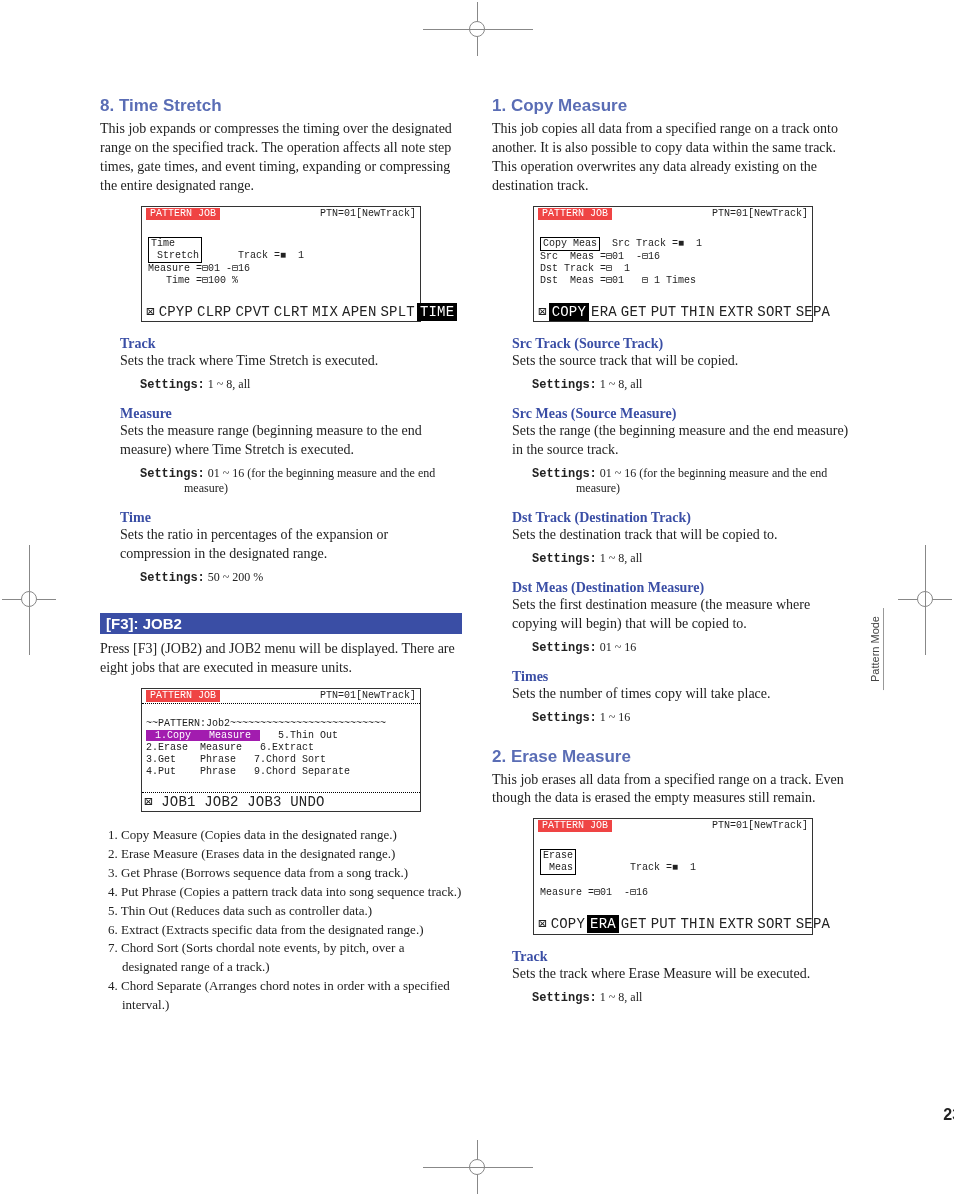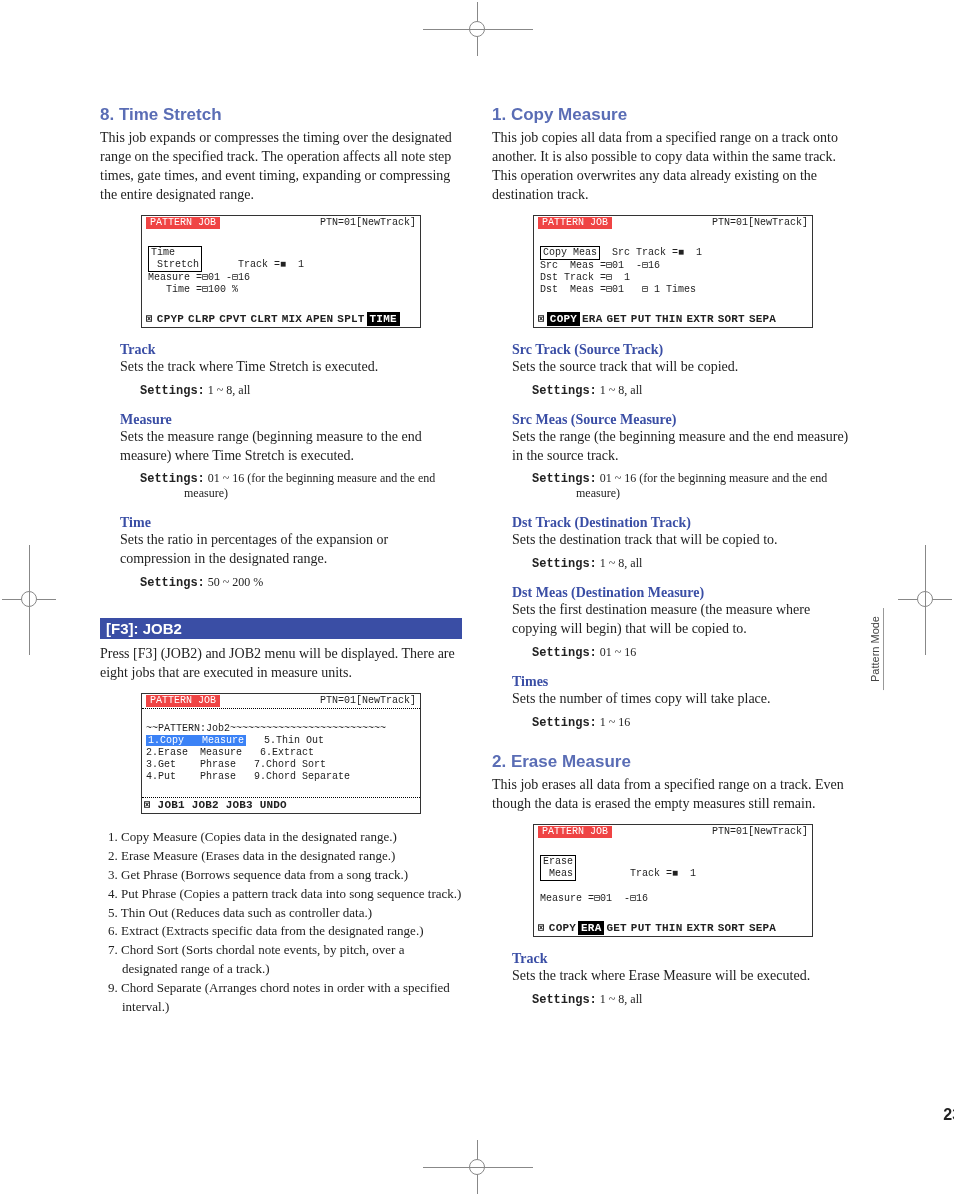--- a/index.html
+++ b/index.html
@@ -1,32 +1,32 @@
 <!DOCTYPE html>
 <html><head>
 <meta charset="utf-8">
 <style>
 * { box-sizing: border-box; margin: 0; padding: 0; }
 body { width: 954px; height: 1196px; background: #fff; font-family: Georgia, 'Times New Roman', serif; color: #222; position: relative; }
 .page { display: flex; gap: 30px; padding: 96px 100px 50px 100px; }
-.col { flex: 1; margin-top: 9px; }
+.col { flex: 1; }
 .h-main { color: #5a6db5; font-family: Arial, Helvetica, sans-serif; font-weight: 900; font-size: 17px; margin-bottom: 4px; }
 .h-box { background: #3a4ea5; color: #fff; font-family: Arial, Helvetica, sans-serif; font-weight: 900; font-size: 15px; padding: 2px 6px; margin-top: 28px; margin-bottom: 6px; }
 .body-text { font-size: 14px; line-height: 1.35; margin-bottom: 10px; }
 .param-title { color: #3a4ea5; font-weight: bold; font-size: 14px; margin-top: 14px; }
 .param-desc { font-size: 14px; line-height: 1.35; }
 .settings { font-size: 12px; margin-top: 6px; margin-left: 20px; text-indent: -44px; padding-left: 44px; }
 .settings b { font-family: Liberation Mono, monospace; font-weight: bold; }
 .screen { border: 1px solid #333; width: 280px; margin: 10px auto 14px auto; font-family: 'Courier New', monospace; font-size: 10px; line-height: 1.2; background: #fff; }
 .scr-top { display: flex; justify-content: space-between; padding: 1px 4px; }
 .scr-top .ptab { background: #ef4444; color: #fff; padding: 0 4px; }
 .scr-body { padding: 4px 6px; white-space: pre; }
 .scr-body .boxed { border: 1px solid #000; padding: 0 2px; display: inline-block; }
-.scr-body .inv { background: #3b82f6; color: #fff; padding: 0 2px; }
-.scr-bot { padding: 1px 2px; font-size: 11px; letter-spacing: 0.2px; font-weight: bold; }
+.scr-body .inv { background: #a21caf; color: #fff; padding: 0 9px; }
+.scr-bot { padding: 1px 2px; font-size: 14px; letter-spacing: 0.2px; }
 .scr-bot .active { background: #000; color: #fff; padding: 0 2px; border: 1px solid #000; }
 .scr-bot span { padding: 0 2px; }
 .joblist { font-size: 13px; line-height: 1.45; padding-left: 8px; }
 .joblist div { text-indent: -14px; padding-left: 14px; }
 .crop-h { position: absolute; left: 423px; width: 110px; top: 2px; height: 54px; }
 .crop-h::before, .crop-h::after { content: ""; position: absolute; background: #888; }
 .crop-h::before { width: 1px; height: 54px; left: 54px; top: 0; }
 .crop-h::after { width: 110px; height: 1px; left: 0; top: 27px; }
 .crop-h .circ { position: absolute; width: 16px; height: 16px; border: 1px solid #888; border-radius: 50%; left: 46px; top: 19px; background: #fff; }
 .crop-hb { top: auto; bottom: 2px; }
@@ -111,21 +111,21 @@
     </div>
 
     <div class="joblist">
       <div>1. Copy Measure (Copies data in the designated range.)</div>
       <div>2. Erase Measure (Erases data in the designated range.)</div>
       <div>3. Get Phrase (Borrows sequence data from a song track.)</div>
       <div>4. Put Phrase (Copies a pattern track data into song sequence track.)</div>
       <div>5. Thin Out (Reduces data such as controller data.)</div>
       <div>6. Extract (Extracts specific data from the designated range.)</div>
       <div>7. Chord Sort (Sorts chordal note events, by pitch, over a designated range of a track.)</div>
-      <div>9. Chord Separate (Arranges chord notes in order with a specified interval.)</div>
+      <div>4. Chord Separate (Arranges chord notes in order with a specified interval.)</div>
     </div>
   </div>
 
   <div class="col">
     <div class="h-main">1. Copy Measure</div>
     <div class="body-text">This job copies all data from a specified range on a track onto another. It is also possible to copy data within the same track. This operation overwrites any data already existing on the destination track.</div>
 
     <div class="screen">
       <div class="scr-top">
         <span class="ptab">PATTERN JOB</span>

